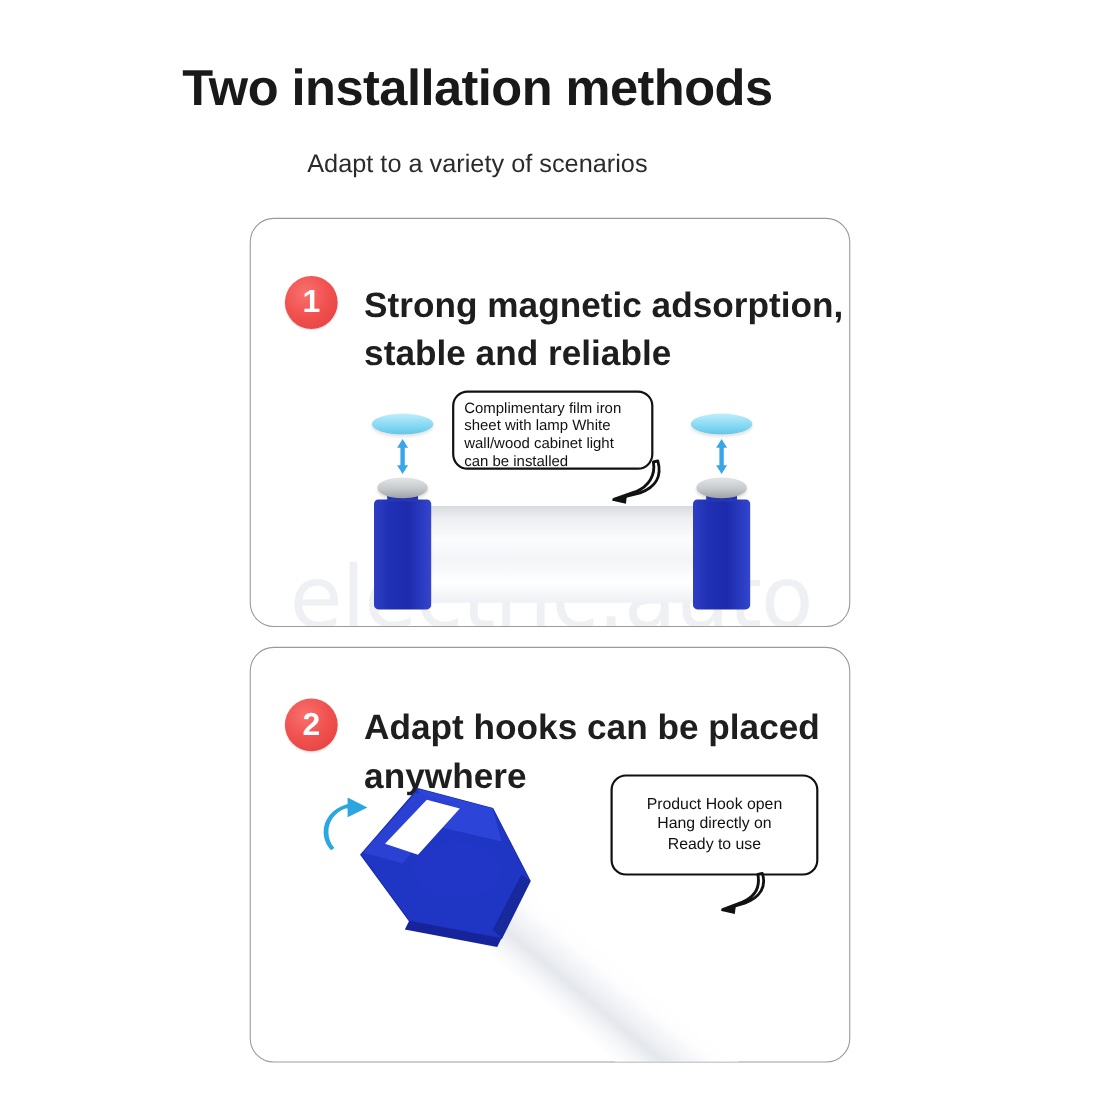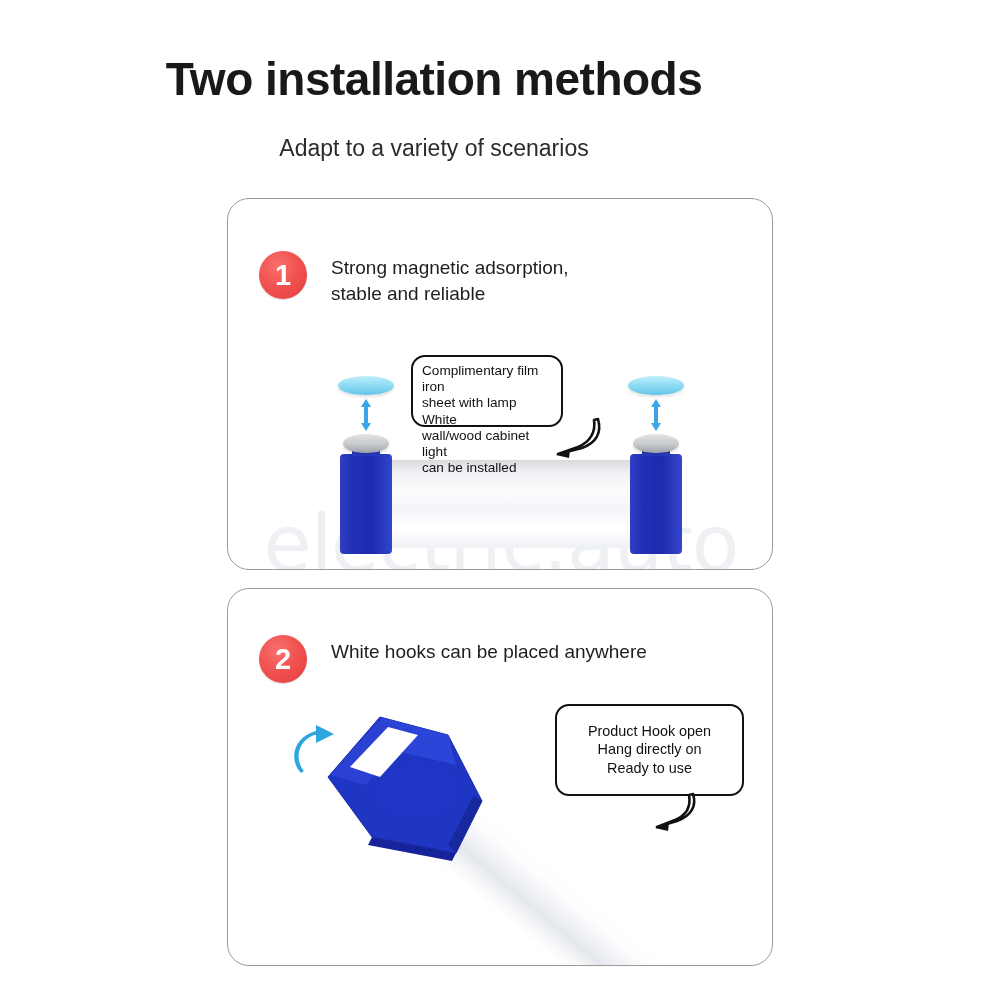--- a/index.html
+++ b/index.html
@@ -70,45 +70,46 @@
     font-size: 29px;
     font-weight: bold;
     display: flex;
     align-items: center;
     justify-content: center;
     flex: none;
     box-shadow: 0 1px 2px rgba(0,0,0,0.14);
   }
   .card-title {
     margin-left: 24px;
-    font-size: 19px;
+    font-size: 32px;
     color: #1e1e1e;
     line-height: 1.38;
     padding-top: 4px;
     white-space: pre-line;
+    font-weight: bold;
   }
 
   
   .bubble {
     position: absolute;
     border: 2.6px solid #111111;
     border-radius: 14px;
     background: #ffffff;
     box-sizing: border-box;
     z-index: 6;
   }
   .bubble-text {
     font-size: 13.6px;
     color: #111111;
     line-height: 1.19;
     white-space: pre-line;
   }
   #bubble-1 {
     left: 183px; top: 156px;
-    width: 152px; height: 72px;
+    width: 183px; height: 72px;
     padding: 6px 8px 0 9px;
   }
   #bubble-2 {
     left: 327px; top: 115px;
     width: 189px; height: 92px;
     padding: 16px 10px 0 10px;
   }
   #bubble-2 .bubble-text { text-align: center; font-size: 14.4px; line-height: 1.28; }
   .bubble-tail { position: absolute; z-index: 7; }
 
@@ -277,21 +278,21 @@
     </svg>
 
     <svg class="rotate-arrow" width="54" height="52" viewBox="0 0 54 52">
       <path d="M14 46 C4 34, 8 16, 24 10 L26 10 L26 18 L44 9 L26 0 L26 6
                C4 12, -2 34, 11 48 Z" fill="#2ba6e0"></path>
     </svg>
   </div>
 
   <div class="card-head">
     <div class="badge">2</div>
-    <div class="card-title">White hooks can be placed anywhere</div>
+    <div class="card-title">Adapt hooks can be placed anywhere</div>
   </div>
 
   <div class="bubble" id="bubble-2">
     <div class="bubble-text">Product Hook open
 Hang directly on
 Ready to use</div>
   </div>
   <svg class="bubble-tail" style="left:425px; top:203px;" width="52" height="40" viewBox="0 0 52 40">
     <path d="M40 2 C44 14, 38 24, 24 29 L4 35 L22 28 C34 23, 38 14, 36 3 Z" fill="#ffffff" stroke="#111111" stroke-width="2.6" stroke-linejoin="round"></path>
     <path d="M16 31 L2 36 L15 39 Z" fill="#111111"></path>

